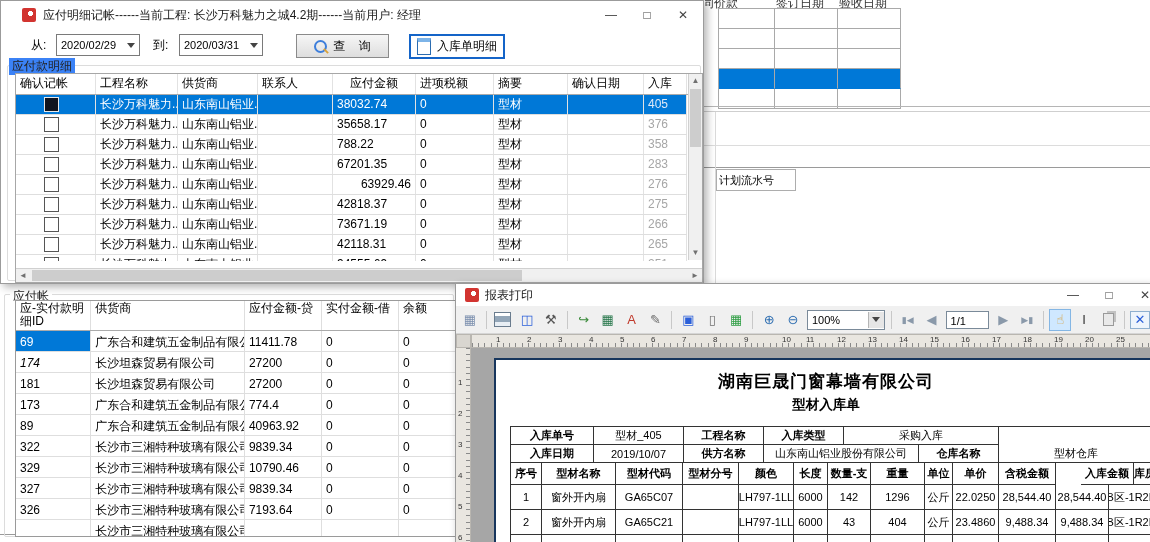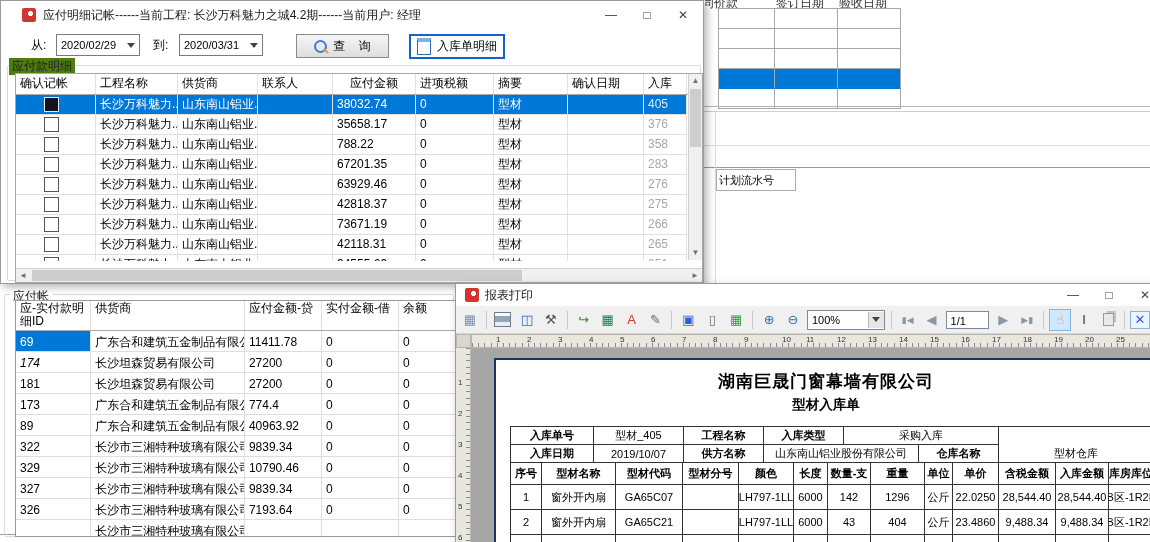--- a/index.html
+++ b/index.html
@@ -278,21 +278,21 @@
     <button class="btn btn-q">
       <span class="mag"></span>
       <span>查    询</span>
     </button>
     <button class="btn btn-r">
       <span class="fragicon"></span>
       <span>入库单明细</span>
     </button>
 
     <div class="grpbox" style="left:6px;top:64px;width:692px;height:214px;"></div>
-    <div class="grp" style="left:8px;top:57px;background:#4d7c0f;padding:0 3px;">应付款明细</div>
+    <div class="grp" style="left:8px;top:57px;background:#3b82f6;padding:0 3px;">应付款明细</div>
 
     <div class="t1">
       <div class="t1h" id="t1-head">
           <div class="t1c" style="width: 80px;">确认记帐</div>
           <div class="t1c" style="width: 82px;">工程名称</div>
           <div class="t1c" style="width: 80px;">供货商</div>
           <div class="t1c" style="width: 75px;">联系人</div>
           <div class="t1c" style="width: 83px; text-align: center;">应付金额</div>
           <div class="t1c" style="width: 78px;">进项税额</div>
           <div class="t1c" style="width: 74px;">摘要</div>
@@ -342,21 +342,21 @@
             <div class="t1c" style="width: 78px;">0</div>
             <div class="t1c" style="width: 74px;">型材</div>
             <div class="t1c" style="width: 76px;"></div>
             <div class="t1c dim" style="width: 43px;">283</div>
           </div>
           <div class="t1r">
             <div class="t1c" style="width: 80px;"><span class="cb"></span></div>
             <div class="t1c" style="width: 82px;">长沙万科魅力...</div>
             <div class="t1c" style="width: 80px;">山东南山铝业...</div>
             <div class="t1c" style="width: 75px;"></div>
-            <div class="t1c" style="width: 83px;">63929.46</div>
+            <div class="t1c" style="width: 83px; text-align: right;">63929.46</div>
             <div class="t1c" style="width: 78px;">0</div>
             <div class="t1c" style="width: 74px;">型材</div>
             <div class="t1c" style="width: 76px;"></div>
             <div class="t1c dim" style="width: 43px;">276</div>
           </div>
           <div class="t1r">
             <div class="t1c" style="width: 80px;"><span class="cb"></span></div>
             <div class="t1c" style="width: 82px;">长沙万科魅力...</div>
             <div class="t1c" style="width: 80px;">山东南山铝业...</div>
             <div class="t1c" style="width: 75px;"></div>
@@ -524,21 +524,21 @@
               <div class="rcell lab" style="width: 74px;">型材名称</div>
               <div class="rcell lab" style="width: 67px;">型材代码</div>
               <div class="rcell lab" style="width: 56px;">型材分号</div>
               <div class="rcell lab" style="width: 55px;">颜色</div>
               <div class="rcell lab" style="width: 34px;">长度</div>
               <div class="rcell lab" style="width: 43px;">数量-支</div>
               <div class="rcell lab" style="width: 54px;">重量</div>
               <div class="rcell lab" style="width: 28px;">单位</div>
               <div class="rcell lab" style="width: 46px;">单价</div>
               <div class="rcell lab" style="width: 57px;">含税金额</div>
-              <div class="rcell lab" style="width: 53px;">入库金额</div>
+              <div class="rcell lab" style="width: 53px; margin-left: 25px;">入库金额</div>
               <div class="rcell lab" style="width: 45px;">库房库位</div>
             </div>
             <div class="rrow dr">
               <div class="rcell" style="width: 31px;">1</div>
               <div class="rcell" style="width: 74px;">窗外开内扇</div>
               <div class="rcell" style="width: 67px;">GA65C07</div>
               <div class="rcell" style="width: 56px;"></div>
               <div class="rcell" style="width: 55px;">LH797-1LL</div>
               <div class="rcell" style="width: 34px;">6000</div>
               <div class="rcell" style="width: 43px;">142</div>

